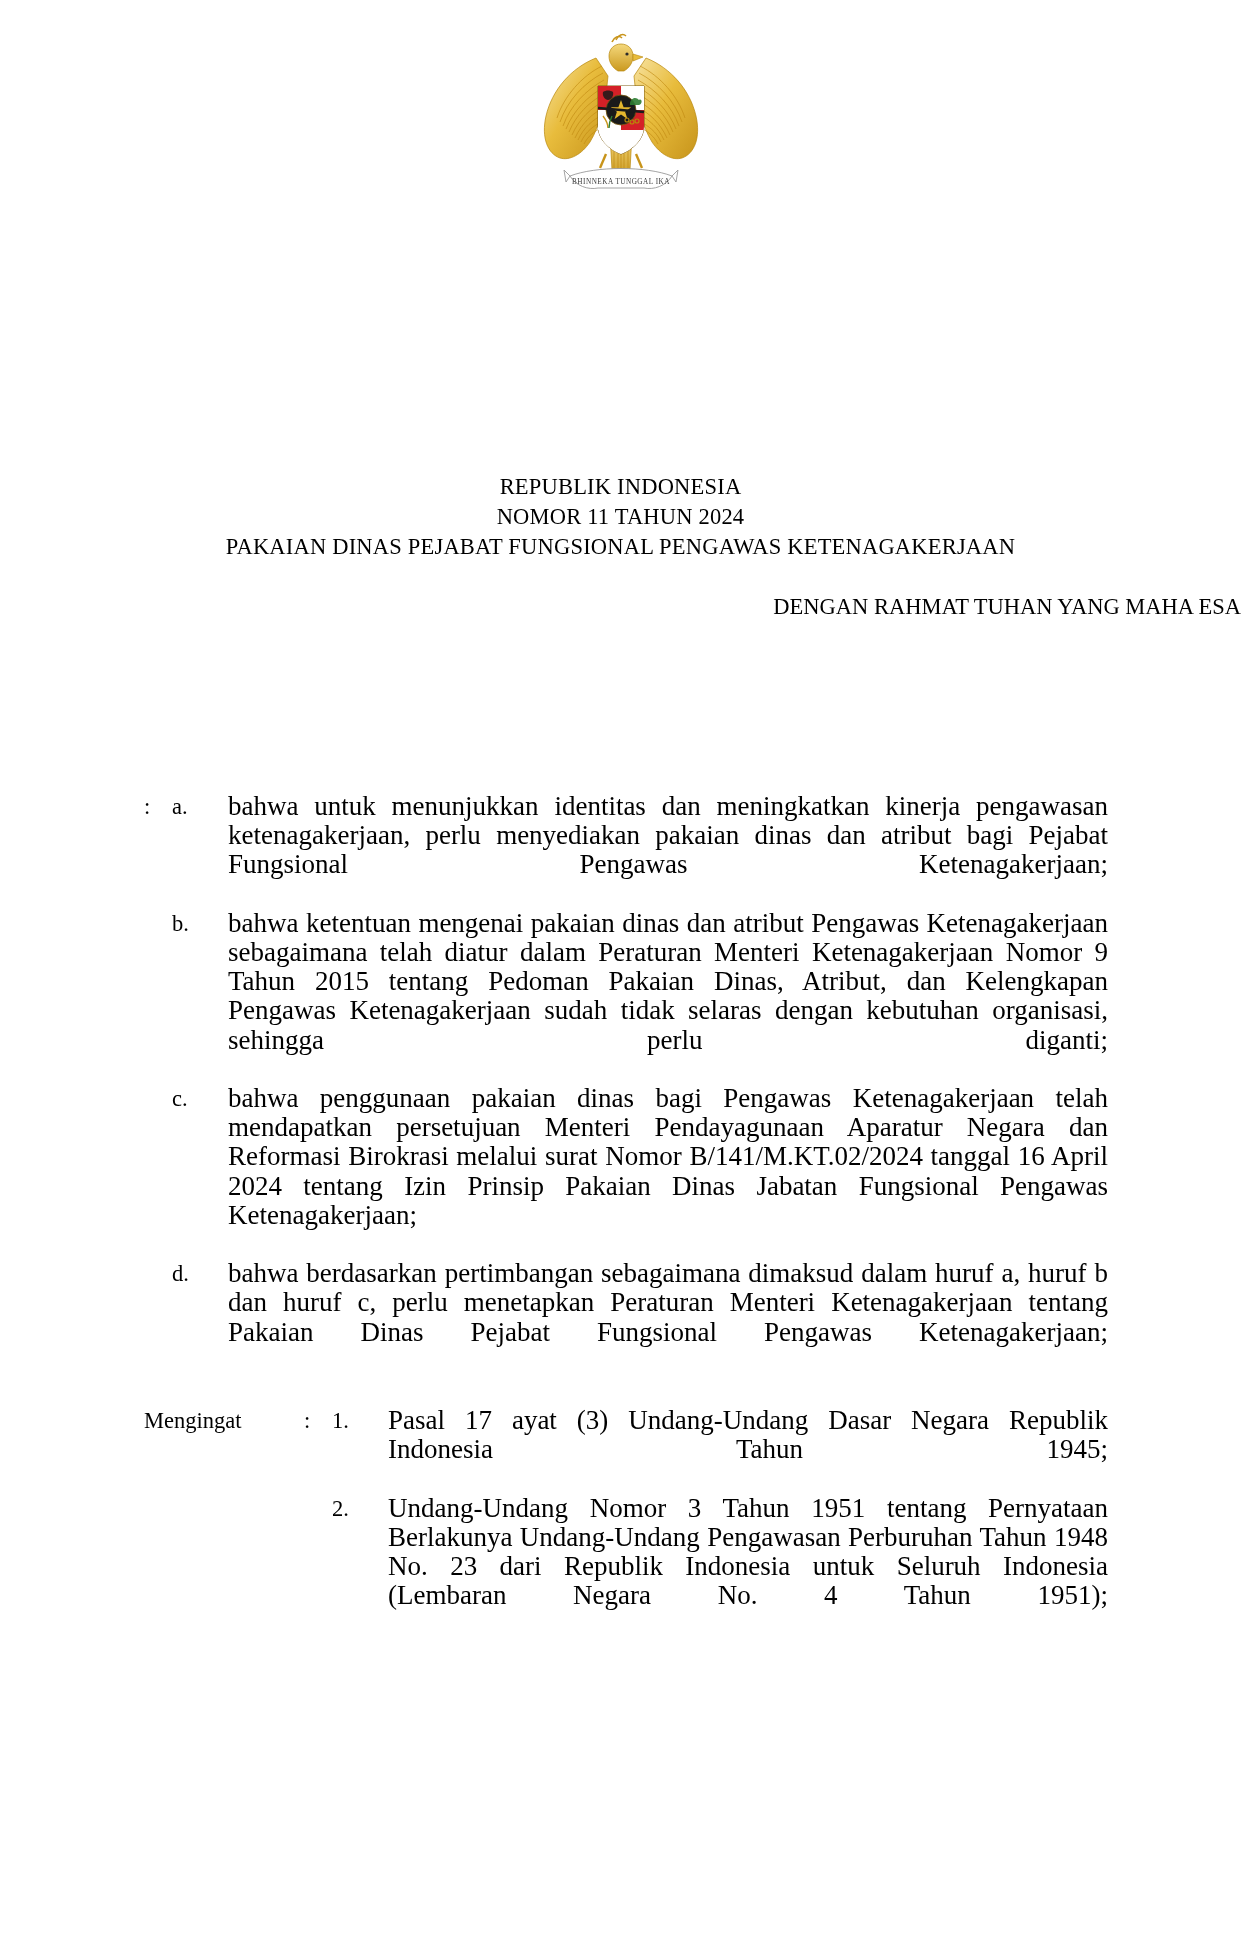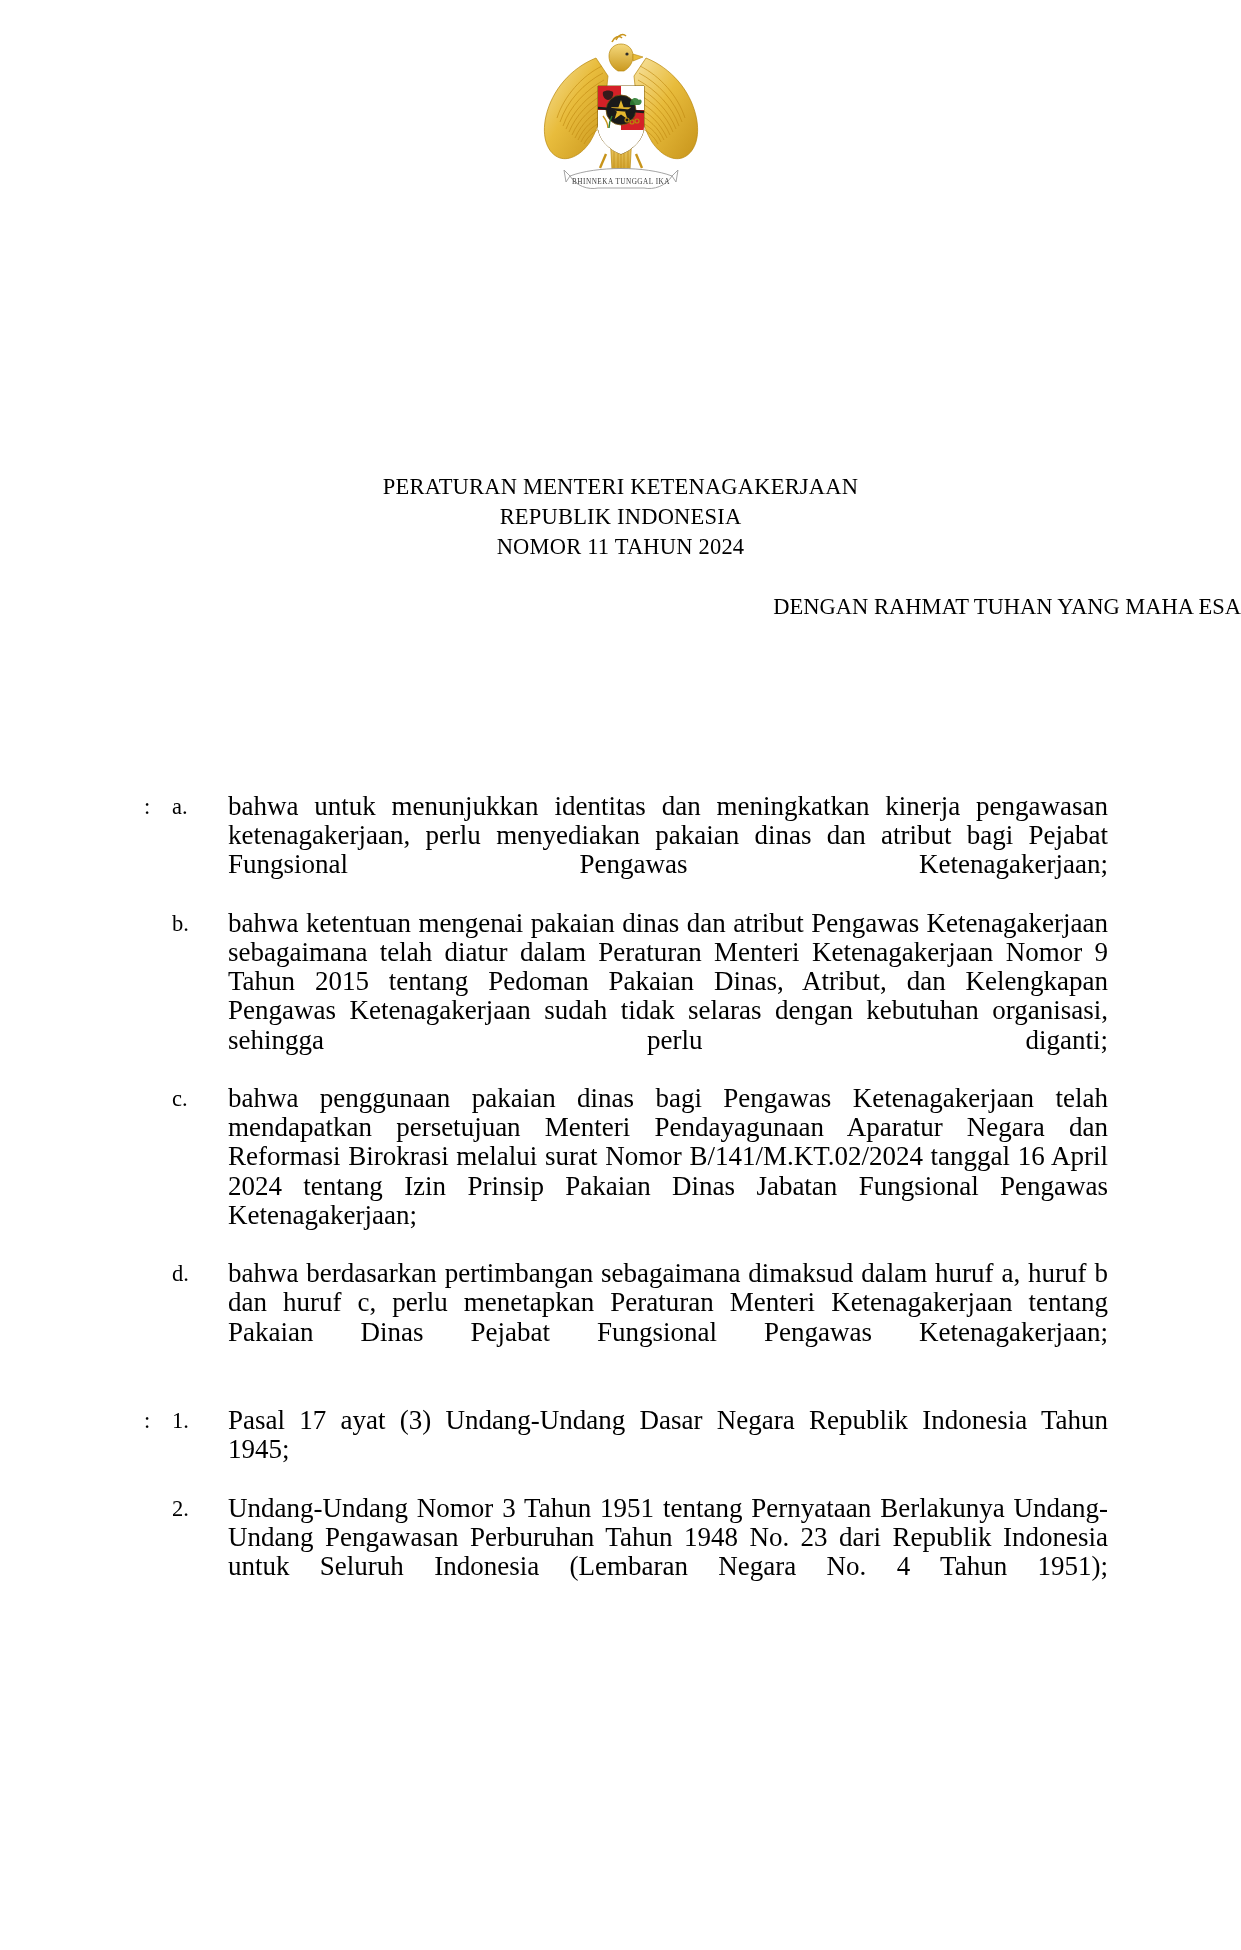--- a/index.html
+++ b/index.html
@@ -231,23 +231,23 @@
           <path d="M44 146 C70 136 120 136 146 146 C140 156 128 160 118 158 L72 158 C62 160 50 156 44 146 Z" fill="#FFFFFF" stroke="#9A9A9A" stroke-width="0.9"></path>
           <path d="M44 146 L38 140 L40 152 Z" fill="#FFFFFF" stroke="#9A9A9A" stroke-width="0.9"></path>
           <path d="M146 146 L152 140 L150 152 Z" fill="#FFFFFF" stroke="#9A9A9A" stroke-width="0.9"></path>
           <text x="95" y="154" text-anchor="middle" font-family="Liberation Serif, serif" font-size="7.2" letter-spacing="0.5" fill="#3A3A3A">BHINNEKA TUNGGAL IKA</text>
         </g>
       </svg>
     </div>
   </div>
 
   <div class="title-block">
-    <div class="title-line">PERATURAN MENTERI KETENAGAKERJAAN</div>
     <div class="title-line">REPUBLIK INDONESIA</div>
     <div class="title-line">NOMOR 11 TAHUN 2024</div>
+    <div class="title-line">PAKAIAN DINAS PEJABAT FUNGSIONAL PENGAWAS KETENAGAKERJAAN</div>
     <div class="gap-line"></div>
     <div class="sub-line">DENGAN RAHMAT TUHAN YANG MAHA ESA</div>
     <div class="gap-line"></div>
   </div>
 
   <div class="body-block">
 
     <div class="clause">
       <div class="clause-colon">:</div>
       <div class="clause-items">
@@ -271,20 +271,21 @@
           <div class="item-marker">d.</div>
           <div class="item-text">bahwa berdasarkan pertimbangan sebagaimana dimaksud dalam huruf a, huruf b dan huruf c, perlu menetapkan Peraturan Menteri Ketenagakerjaan tentang Pakaian Dinas Pejabat Fungsional Pengawas Ketenagakerjaan;</div>
         </div>
 
       </div>
     </div>
 
     <div class="spacer-30"></div>
 
     <div class="clause">
+      <div class="clause-label">Mengingat</div>
       <div class="clause-colon">:</div>
       <div class="clause-items">
 
         <div class="item">
           <div class="item-marker">1.</div>
           <div class="item-text">Pasal 17 ayat (3) Undang-Undang Dasar Negara Republik Indonesia Tahun 1945;</div>
         </div>
 
         <div class="item">
           <div class="item-marker">2.</div>

